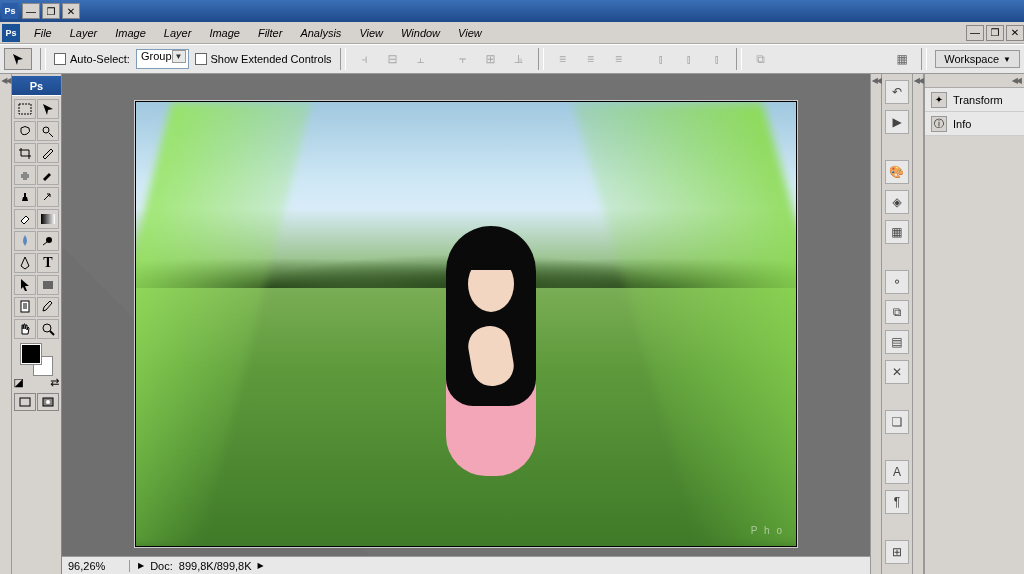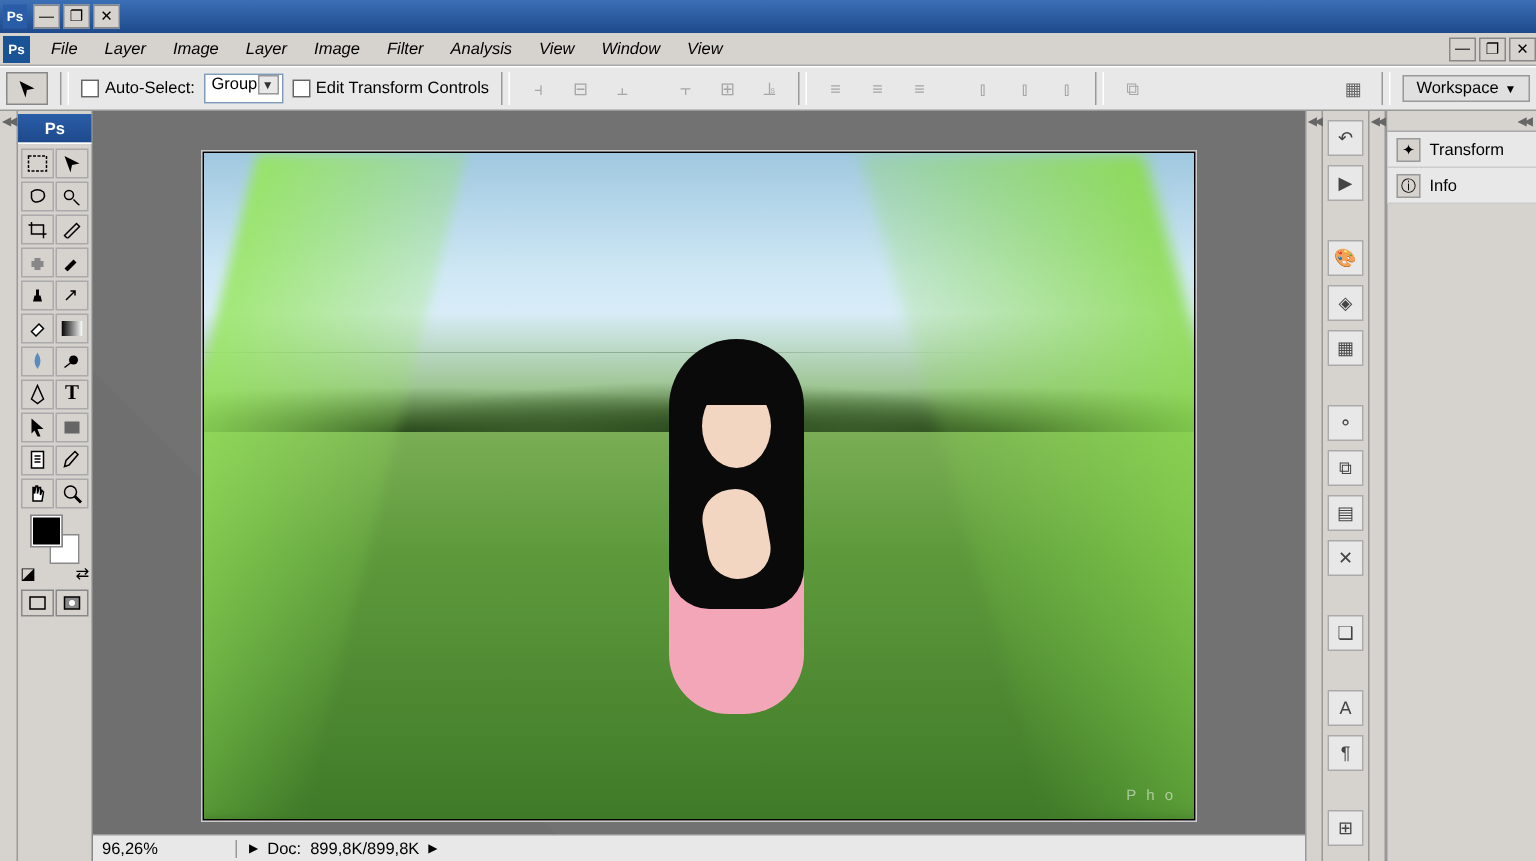--- a/index.html
+++ b/index.html
@@ -46,21 +46,21 @@
 .fgbg .fg { position:absolute; width:20px;height:20px;background:#000;border:1px solid #fff;outline:1px solid #888;top:0;left:0;z-index:2;}
 .fgbg .bg { position:absolute; width:20px;height:20px;background:#fff;border:1px solid #888;bottom:0;right:0;}
 .smallswap { width:46px; display:flex; justify-content:space-between; font-size:8px;}
 .qm-row { display:flex; gap:1px; margin-top:4px;}
 .qm { width:22px;height:18px;border:1px solid #888;display:flex;align-items:center;justify-content:center;}
 
 
 .canvaswrap { flex:1; background:#6f6f6f; background-image:linear-gradient(45deg,transparent 25%,rgba(255,255,255,.02) 25%); position:relative; display:flex;align-items:center;justify-content:center;}
 .canvas { background:#fff; border:1px solid #000; box-shadow:0 0 0 1px #ccc; }
 .statusbar { position:absolute; bottom:0; left:0; right:0; height:18px; background:#e8e8e8; border-top:1px solid #999; display:flex;align-items:center;}
-.statusbar .zoom { width:96px; padding:0 6px; border-right:1px solid #999;}
+.statusbar .zoom { width:68px; padding:0 6px; border-right:1px solid #999;}
 .statusbar .doc { padding:0 8px; display:flex;align-items:center;gap:6px;}
 .statusbar .arrow { font-size:8px; }
 
 
 .vstrip { width:12px; background:#d6d3ce; border-left:1px solid #999; border-right:1px solid #999; display:flex;flex-direction:column;align-items:center;padding-top:2px;}
 .vstrip .dbl { font-size:8px;color:#666;letter-spacing:-2px;}
 
 
 .iconcol { width:30px; background:#d6d3ce; display:flex;flex-direction:column;align-items:center;gap:6px;padding:6px 0;}
 .iconcol .ic { width:24px;height:24px;border:1px solid #aaa;background:#e8e8e8;display:flex;align-items:center;justify-content:center;color:#444;font-size:12px;cursor:pointer;}
@@ -129,21 +129,21 @@
   <div class="sep"></div>
   <label class="checkbox">
     <span class="box"></span>
     <span>Auto-Select:</span>
   </label>
   <div class="select">
     <span>Group</span>
   </div>
   <label class="checkbox">
     <span class="box"></span>
-    <span>Edit Transform Controls</span>
+    <span>Show Extended Controls</span>
   </label>
   <div class="sep"></div>
   <div class="iconbtn disabled">⫞</div>
   <div class="iconbtn disabled">⊟</div>
   <div class="iconbtn disabled">⫠</div>
   <div style="width:8px;"></div>
   <div class="iconbtn disabled">⫟</div>
   <div class="iconbtn disabled">⊞</div>
   <div class="iconbtn disabled">⫡</div>
   <div class="sep"></div>

